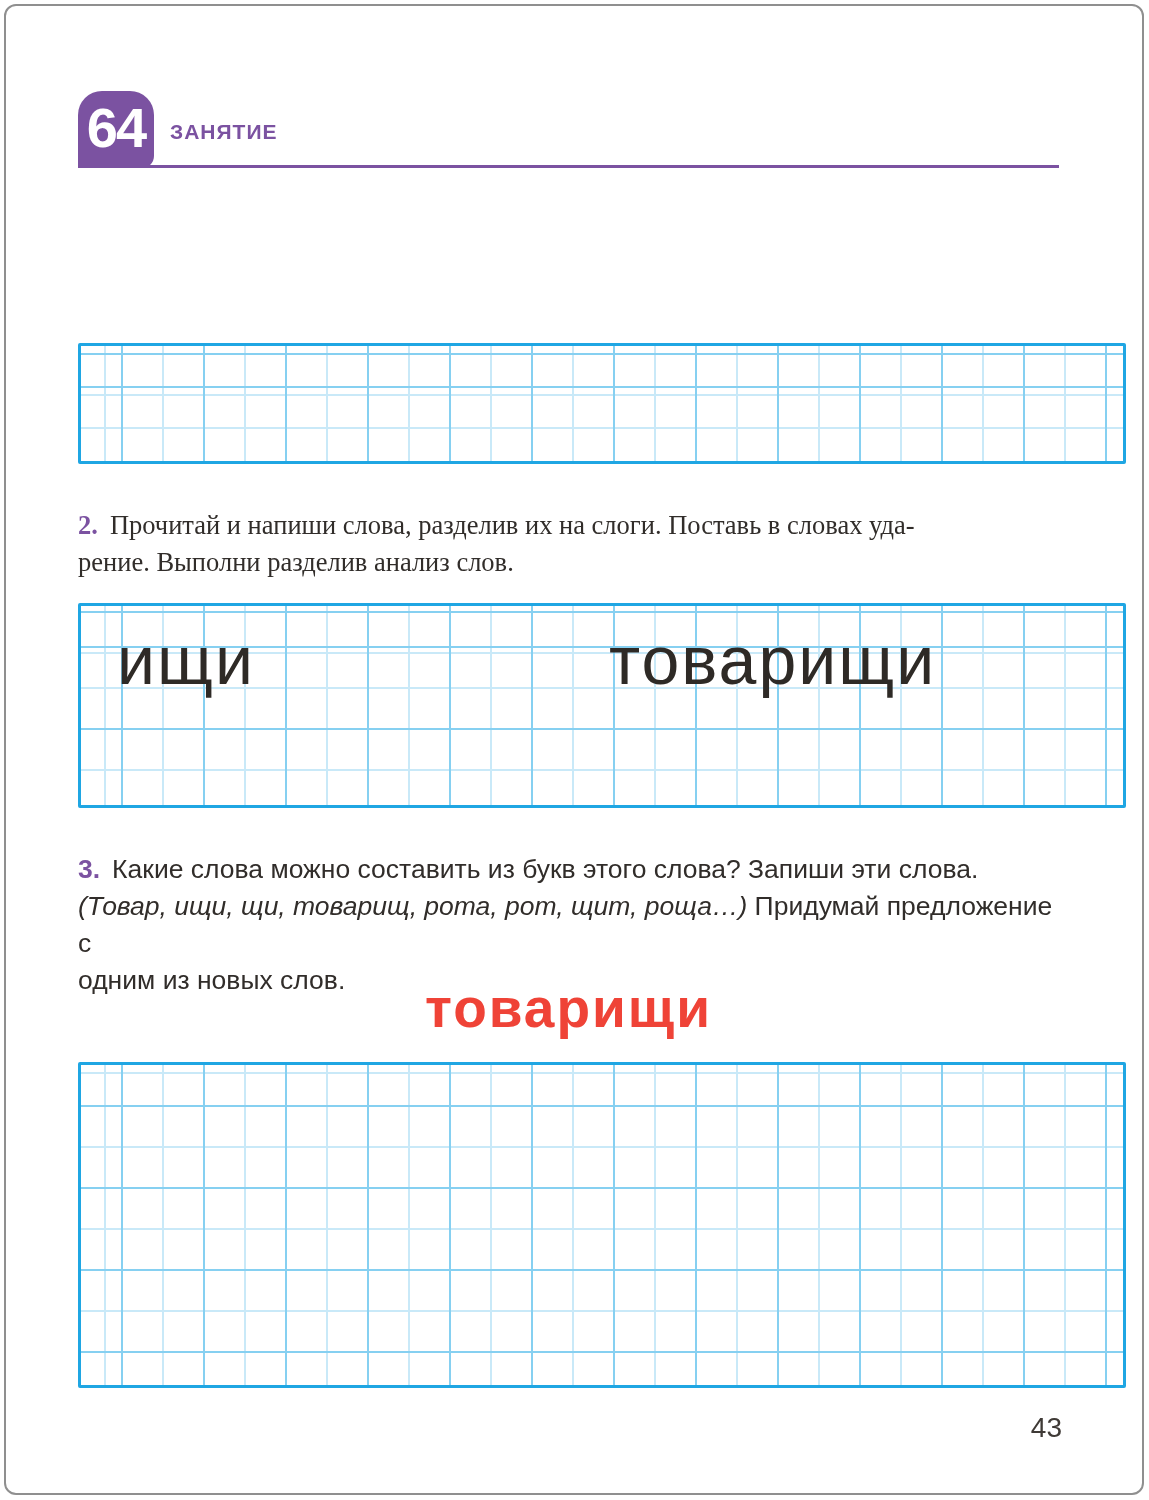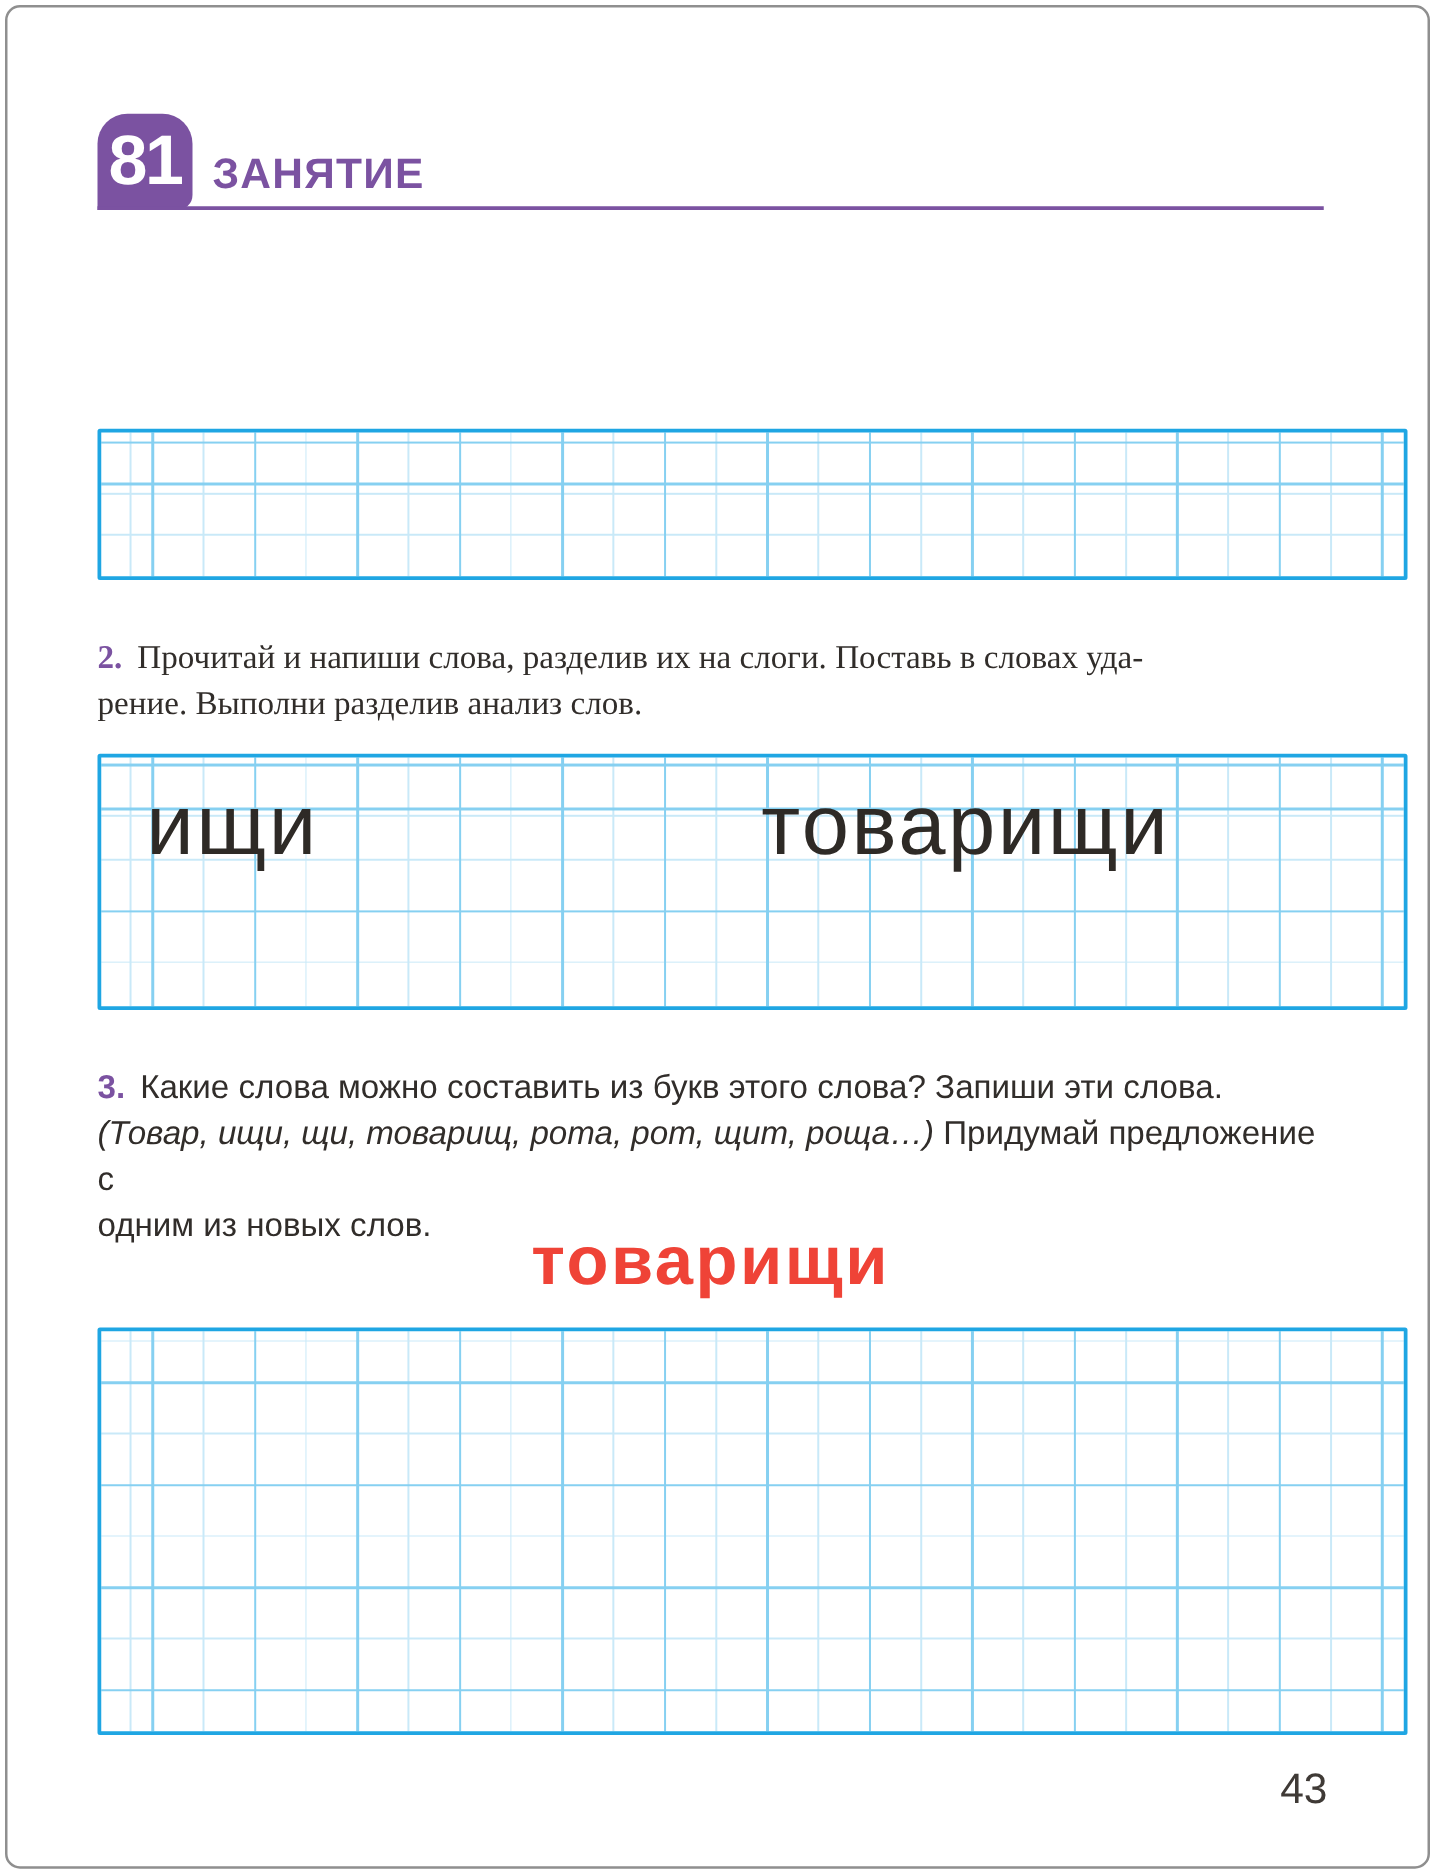--- a/index.html
+++ b/index.html
@@ -17,21 +17,21 @@
     position:absolute;left:78px;top:91px;width:76px;height:77px;
     background:#7b52a1;border-radius:24px 24px 12px 0;
     display:flex;align-items:center;justify-content:center;
   }
   .hdr-badge .num{
     color:#ffffff;font-size:56px;font-weight:bold;letter-spacing:-2px;line-height:1;
     padding-bottom:4px;
   }
   .hdr-title{
     position:absolute;left:170px;top:120px;
-    color:#7b52a1;font-size:34px;font-weight:bold;letter-spacing:1px;
+    color:#7b52a1;font-size:21px;font-weight:bold;letter-spacing:1px;
   }
   .hdr-line{
     position:absolute;left:78px;top:165px;width:981px;height:3px;background:#7b52a1;
   }
 
   
   .task-text{
     position:absolute;left:78px;width:990px;
     font-size:26.5px;line-height:37px;color:#312d2a;
   }
@@ -67,31 +67,31 @@
   .hw2{left:234px;}
   .hw3{left:528px;}
 
   
   .t3-word{
     position:absolute;left:78px;top:976px;width:981px;text-align:center;
     font-size:55px;font-weight:bold;letter-spacing:2px;color:#ef4337;
   }
 
   .page-num{
-    position:absolute;top:1412px;right:87px;font-size:34px;color:#3f3a36;
+    position:absolute;top:1412px;right:87px;font-size:28px;color:#3f3a36;
   }
 </style>
 </head>
 <body>
 
 <div class="page">
   <div class="page-frame"></div>
 
   <div class="hdr-badge">
-    <span class="num">81</span>
+    <span class="num">64</span>
   </div>
   <div class="hdr-title">ЗАНЯТИЕ</div>
   <div class="hdr-line"></div>
 
 
 
   <div class="grid grid1"></div>
 
   <div class="task-text" style="top:507px;font-family:Liberation Serif, serif;">
     <div><span class="task-num">2.</span><span>Прочитай и напиши слова, разделив их на слоги. Поставь в словах уда-</span></div>

